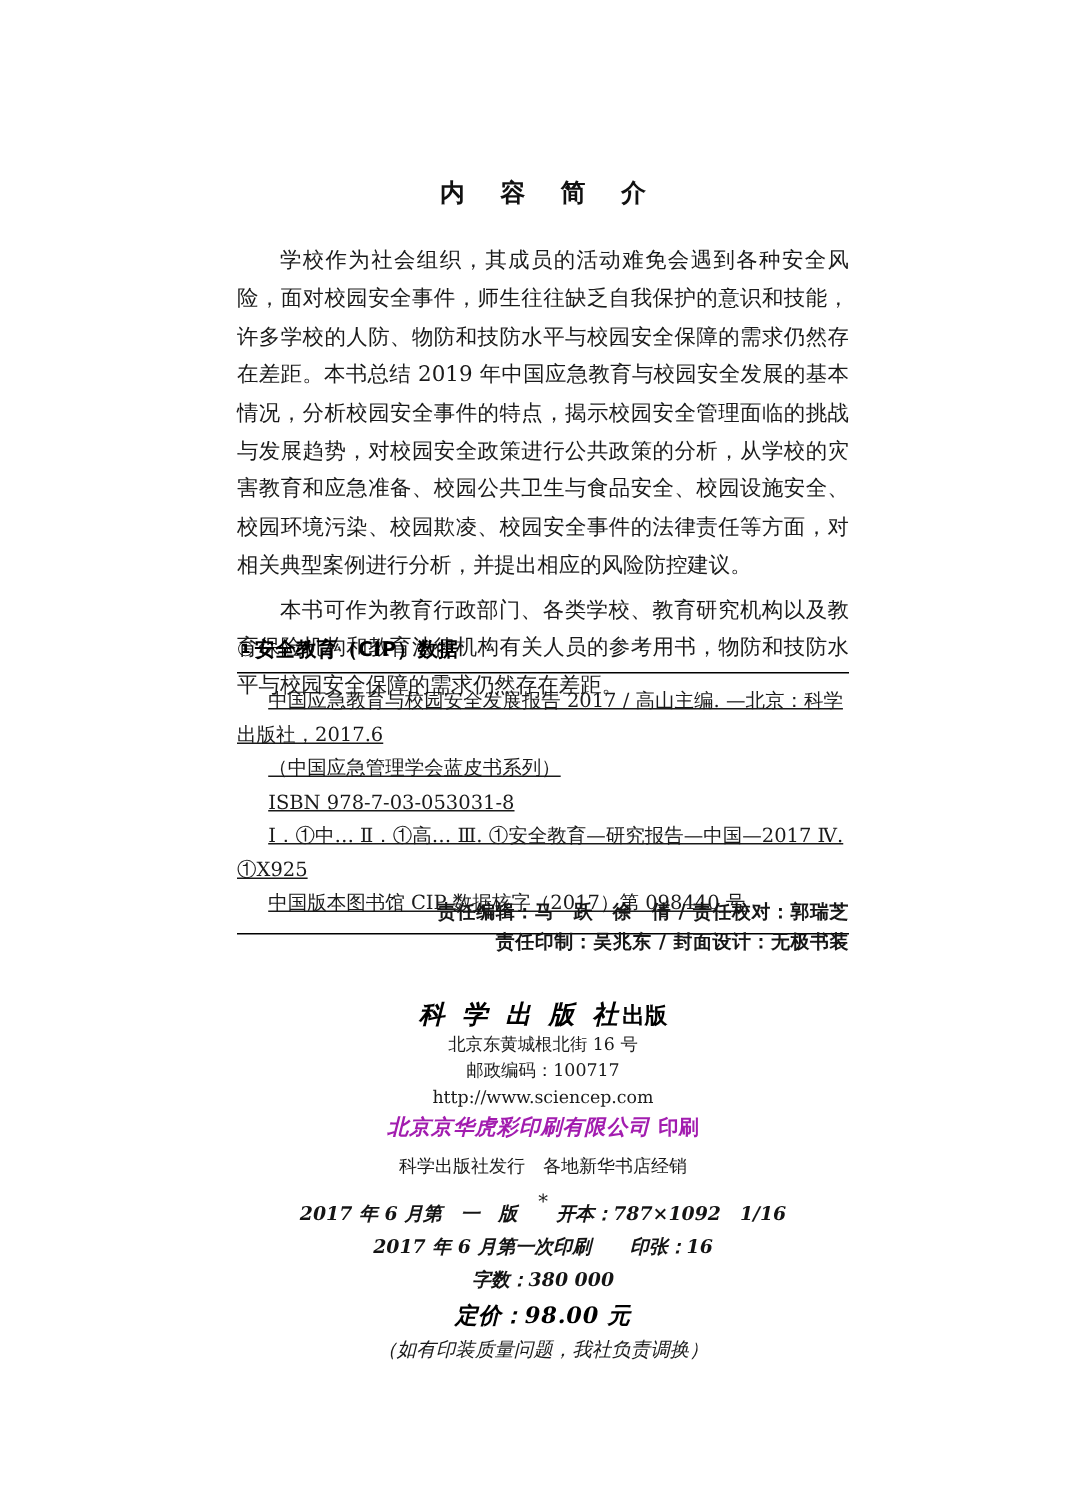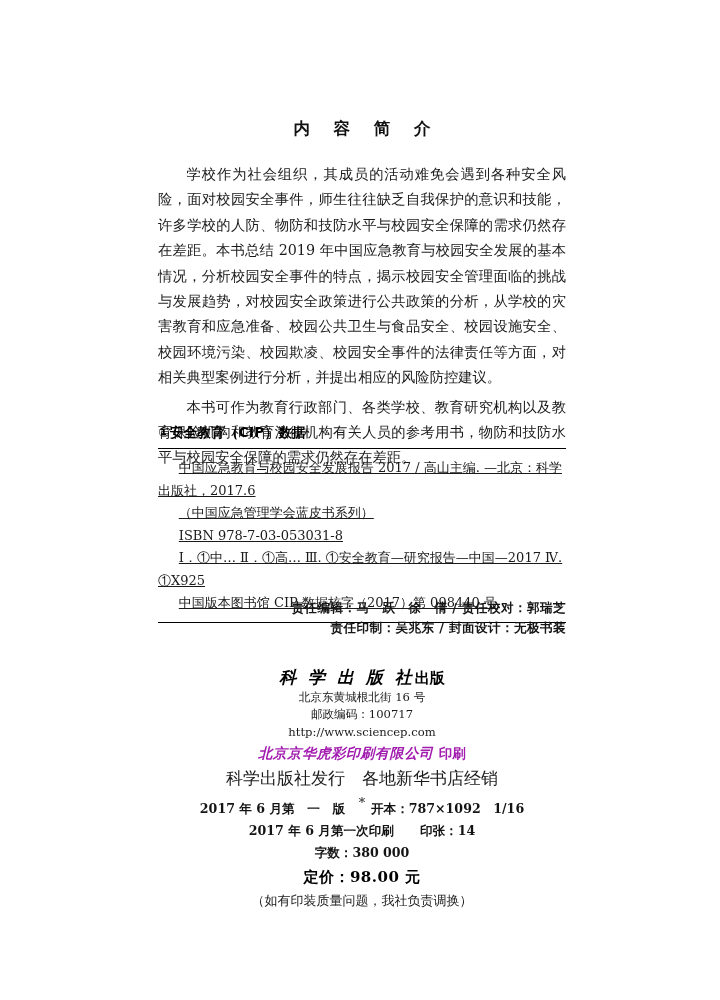--- a/index.html
+++ b/index.html
@@ -144,37 +144,38 @@
     font-style: italic;
     letter-spacing: 0.6px;
     color: #a21caf;
   }
   .printer .plain {
     font-style: normal;
     letter-spacing: 0;
     font-size: 13.5px;
   }
   .distribute {
-    font-size: 17px;
+    font-size: 12px;
     line-height: 26px;
     color: #1a1a1a;
   }
   .asterisk {
     font-size: 13px;
     line-height: 24px;
     color: #1a1a1a;
   }
 
   
   .imprint {
     position: absolute;
     left: 158px;
     top: 798px;
     width: 408px;
     text-align: center;
+    font-style: italic;
   }
   .imprint-row {
     font-size: 12.6px;
     line-height: 22px;
     font-weight: 700;
     color: #141414;
     display: block;
     white-space: pre;
   }
   .imprint-row .gap { display: inline-block; width: 26px; }
@@ -225,19 +226,19 @@
     <div class="press-addr">北京东黄城根北街 16 号</div>
     <div class="press-addr">邮政编码：100717</div>
     <div class="press-url">http://www.sciencep.com</div>
     <div class="printer"><span>北京京华虎彩印刷有限公司</span> <span class="plain">印刷</span></div>
     <div class="distribute">科学出版社发行　各地新华书店经销</div>
     <div class="asterisk">*</div>
   </section>
 
   <section class="imprint">
     <div class="imprint-row"><span>2017 年 6 月第　一　版</span><span class="gap"></span><span>开本：787×1092　1/16</span></div>
-    <div class="imprint-row"><span>2017 年 6 月第一次印刷</span><span class="gap"></span><span>印张：14</span></div>
+    <div class="imprint-row"><span>2017 年 6 月第一次印刷</span><span class="gap"></span><span>印张：16</span></div>
     <div class="imprint-row">字数：380 000</div>
     <div class="price">定价：98.00 元</div>
     <div class="note">（如有印装质量问题，我社负责调换）</div>
   </section>
 
 </div>
 
 </body></html>

